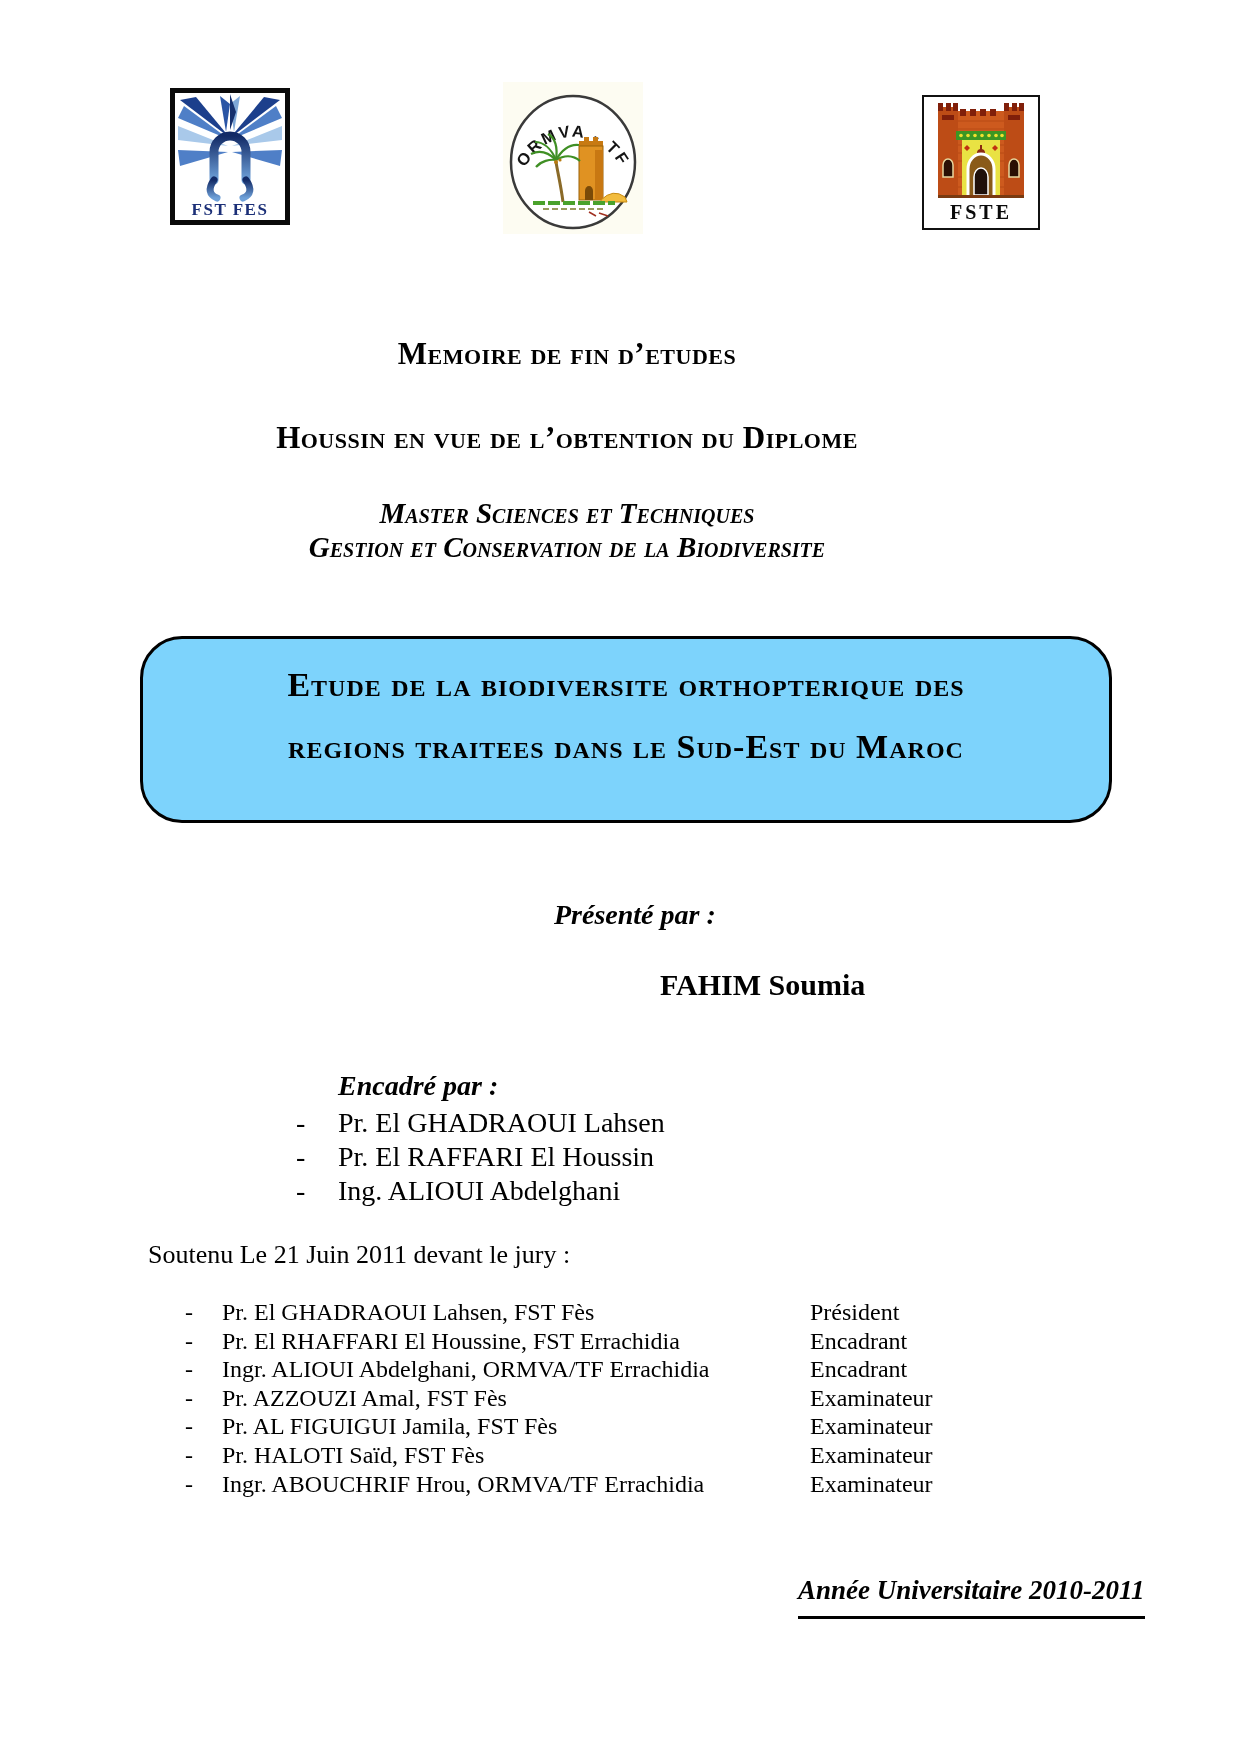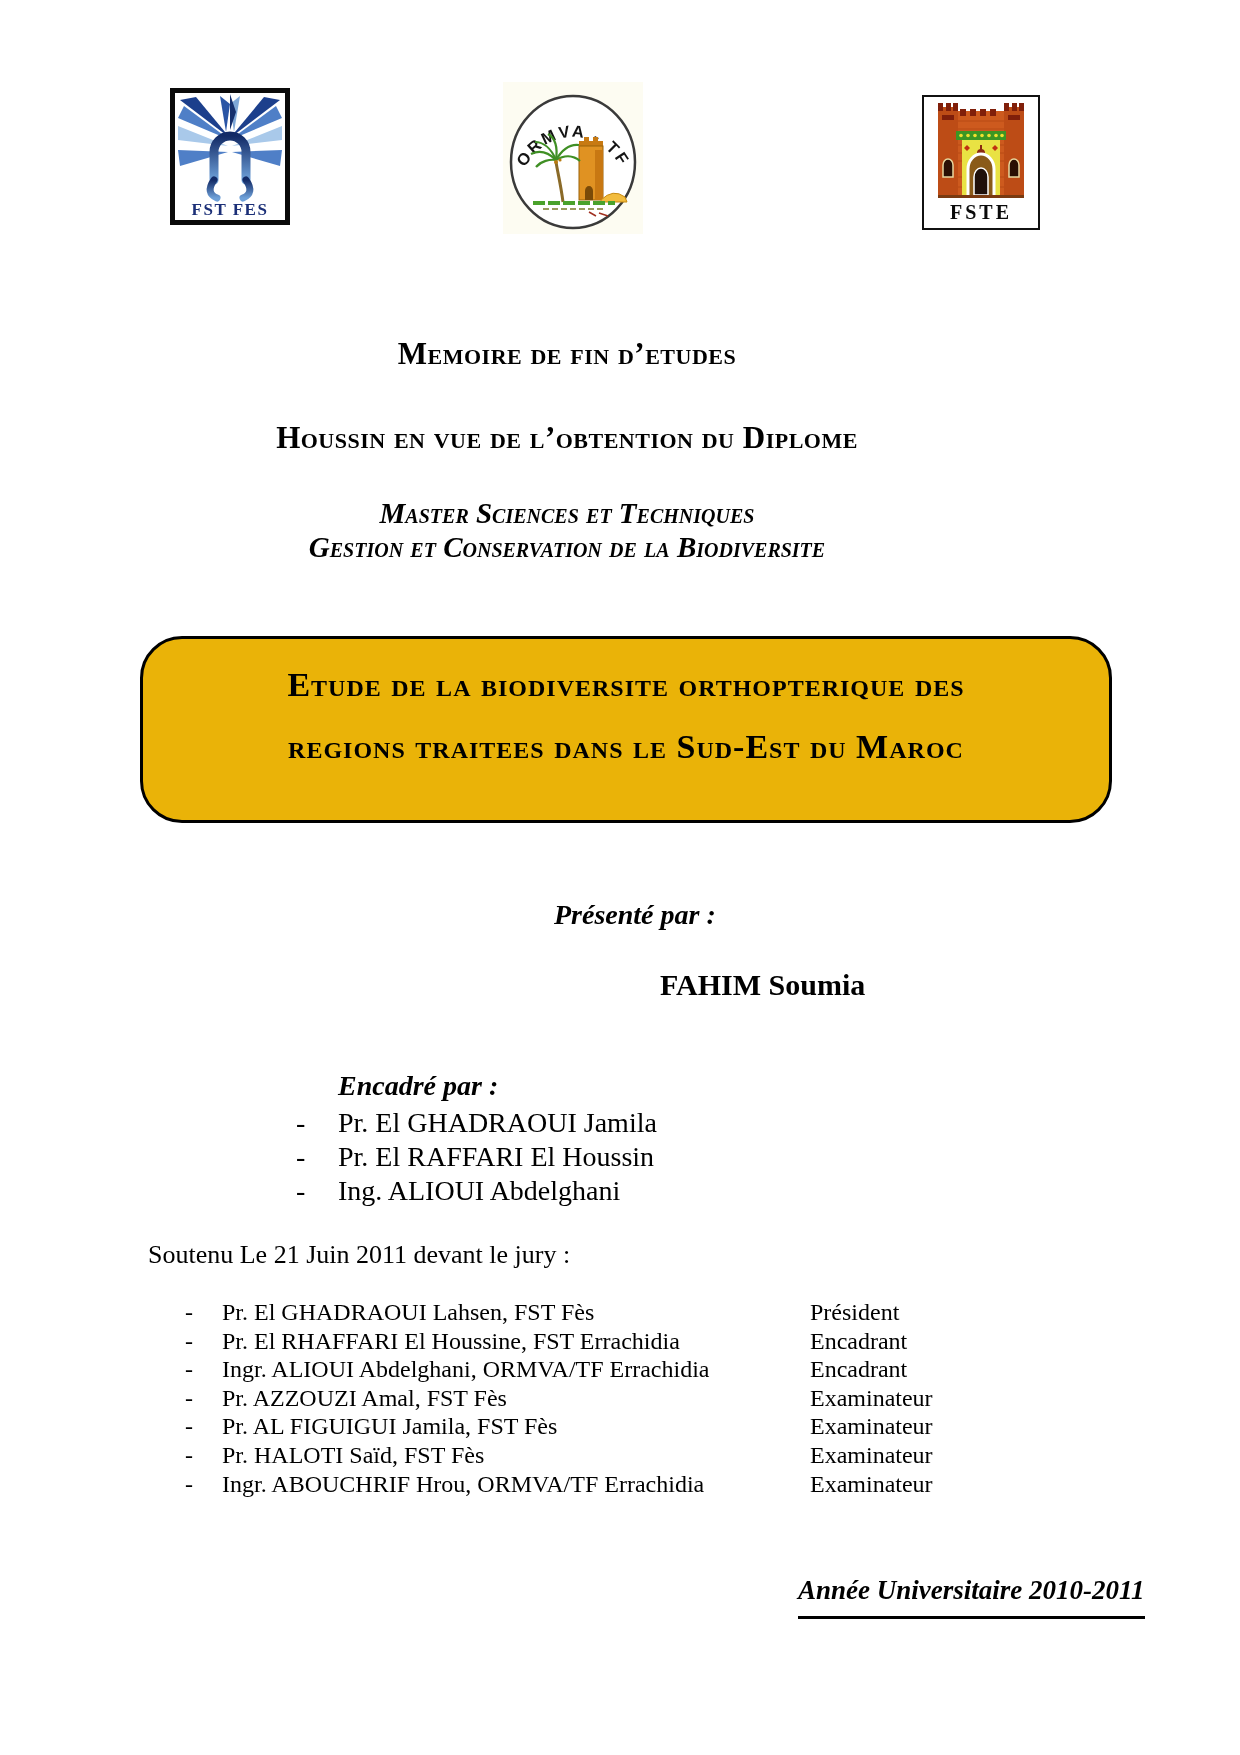--- a/index.html
+++ b/index.html
@@ -16,21 +16,21 @@
 
   .h{position:absolute; left:135px; width:864px; text-align:center; font-weight:bold;}
   .sc{font-variant:small-caps;}
   .h1{top:336px; font-size:31px; letter-spacing:0.5px;}
   .h2{top:420px; font-size:31px; letter-spacing:0.5px;}
   .h3{top:497px; font-size:29px; font-style:italic;}
   .h4{top:531px; font-size:29px; font-style:italic;}
 
   .title-box{
     position:absolute; left:140px; top:636px; width:966px; height:181px;
-    border:3px solid #000; border-radius:42px; text-align:center; background:#eab308;
+    border:3px solid #000; border-radius:42px; text-align:center; background:#7dd3fc;
   }
   .box-line{font-variant:small-caps; font-weight:bold; font-size:34px; letter-spacing:1px; line-height:40px;}
   .box-line1{margin-top:26px;}
   .box-line2{margin-top:22px;}
 
   .presented-label{position:absolute; left:519px; top:899px; font-size:28px; font-weight:bold; font-style:italic;margin-left:35px;}
   .author{position:absolute; left:660px; top:968px; font-size:30px; font-weight:bold;}
   .encadre-label{position:absolute; left:338px; top:1070px; font-size:28px; font-weight:bold; font-style:italic;}
 
   .enc-list{position:absolute; left:296px; top:1106px; font-size:28px;}
@@ -187,21 +187,21 @@
     <div class="box-line box-line2">regions traitees dans le Sud-Est du Maroc</div>
   </div>
 
   <div class="presented-label">Présenté par :</div>
   <div class="author">FAHIM Soumia</div>
 
   <div class="encadre-label">Encadré par :</div>
   <div class="enc-list">
       <div class="enc-row">
         <span class="dash">-</span>
-        <span>Pr. El GHADRAOUI Jamila</span>
+        <span>Pr. El GHADRAOUI Lahsen</span>
       </div>
       <div class="enc-row">
         <span class="dash">-</span>
         <span>Pr. El RAFFARI El Houssin</span>
       </div>
       <div class="enc-row">
         <span class="dash">-</span>
         <span>Ing. ALIOUI Abdelghani</span>
       </div>
     </div>

